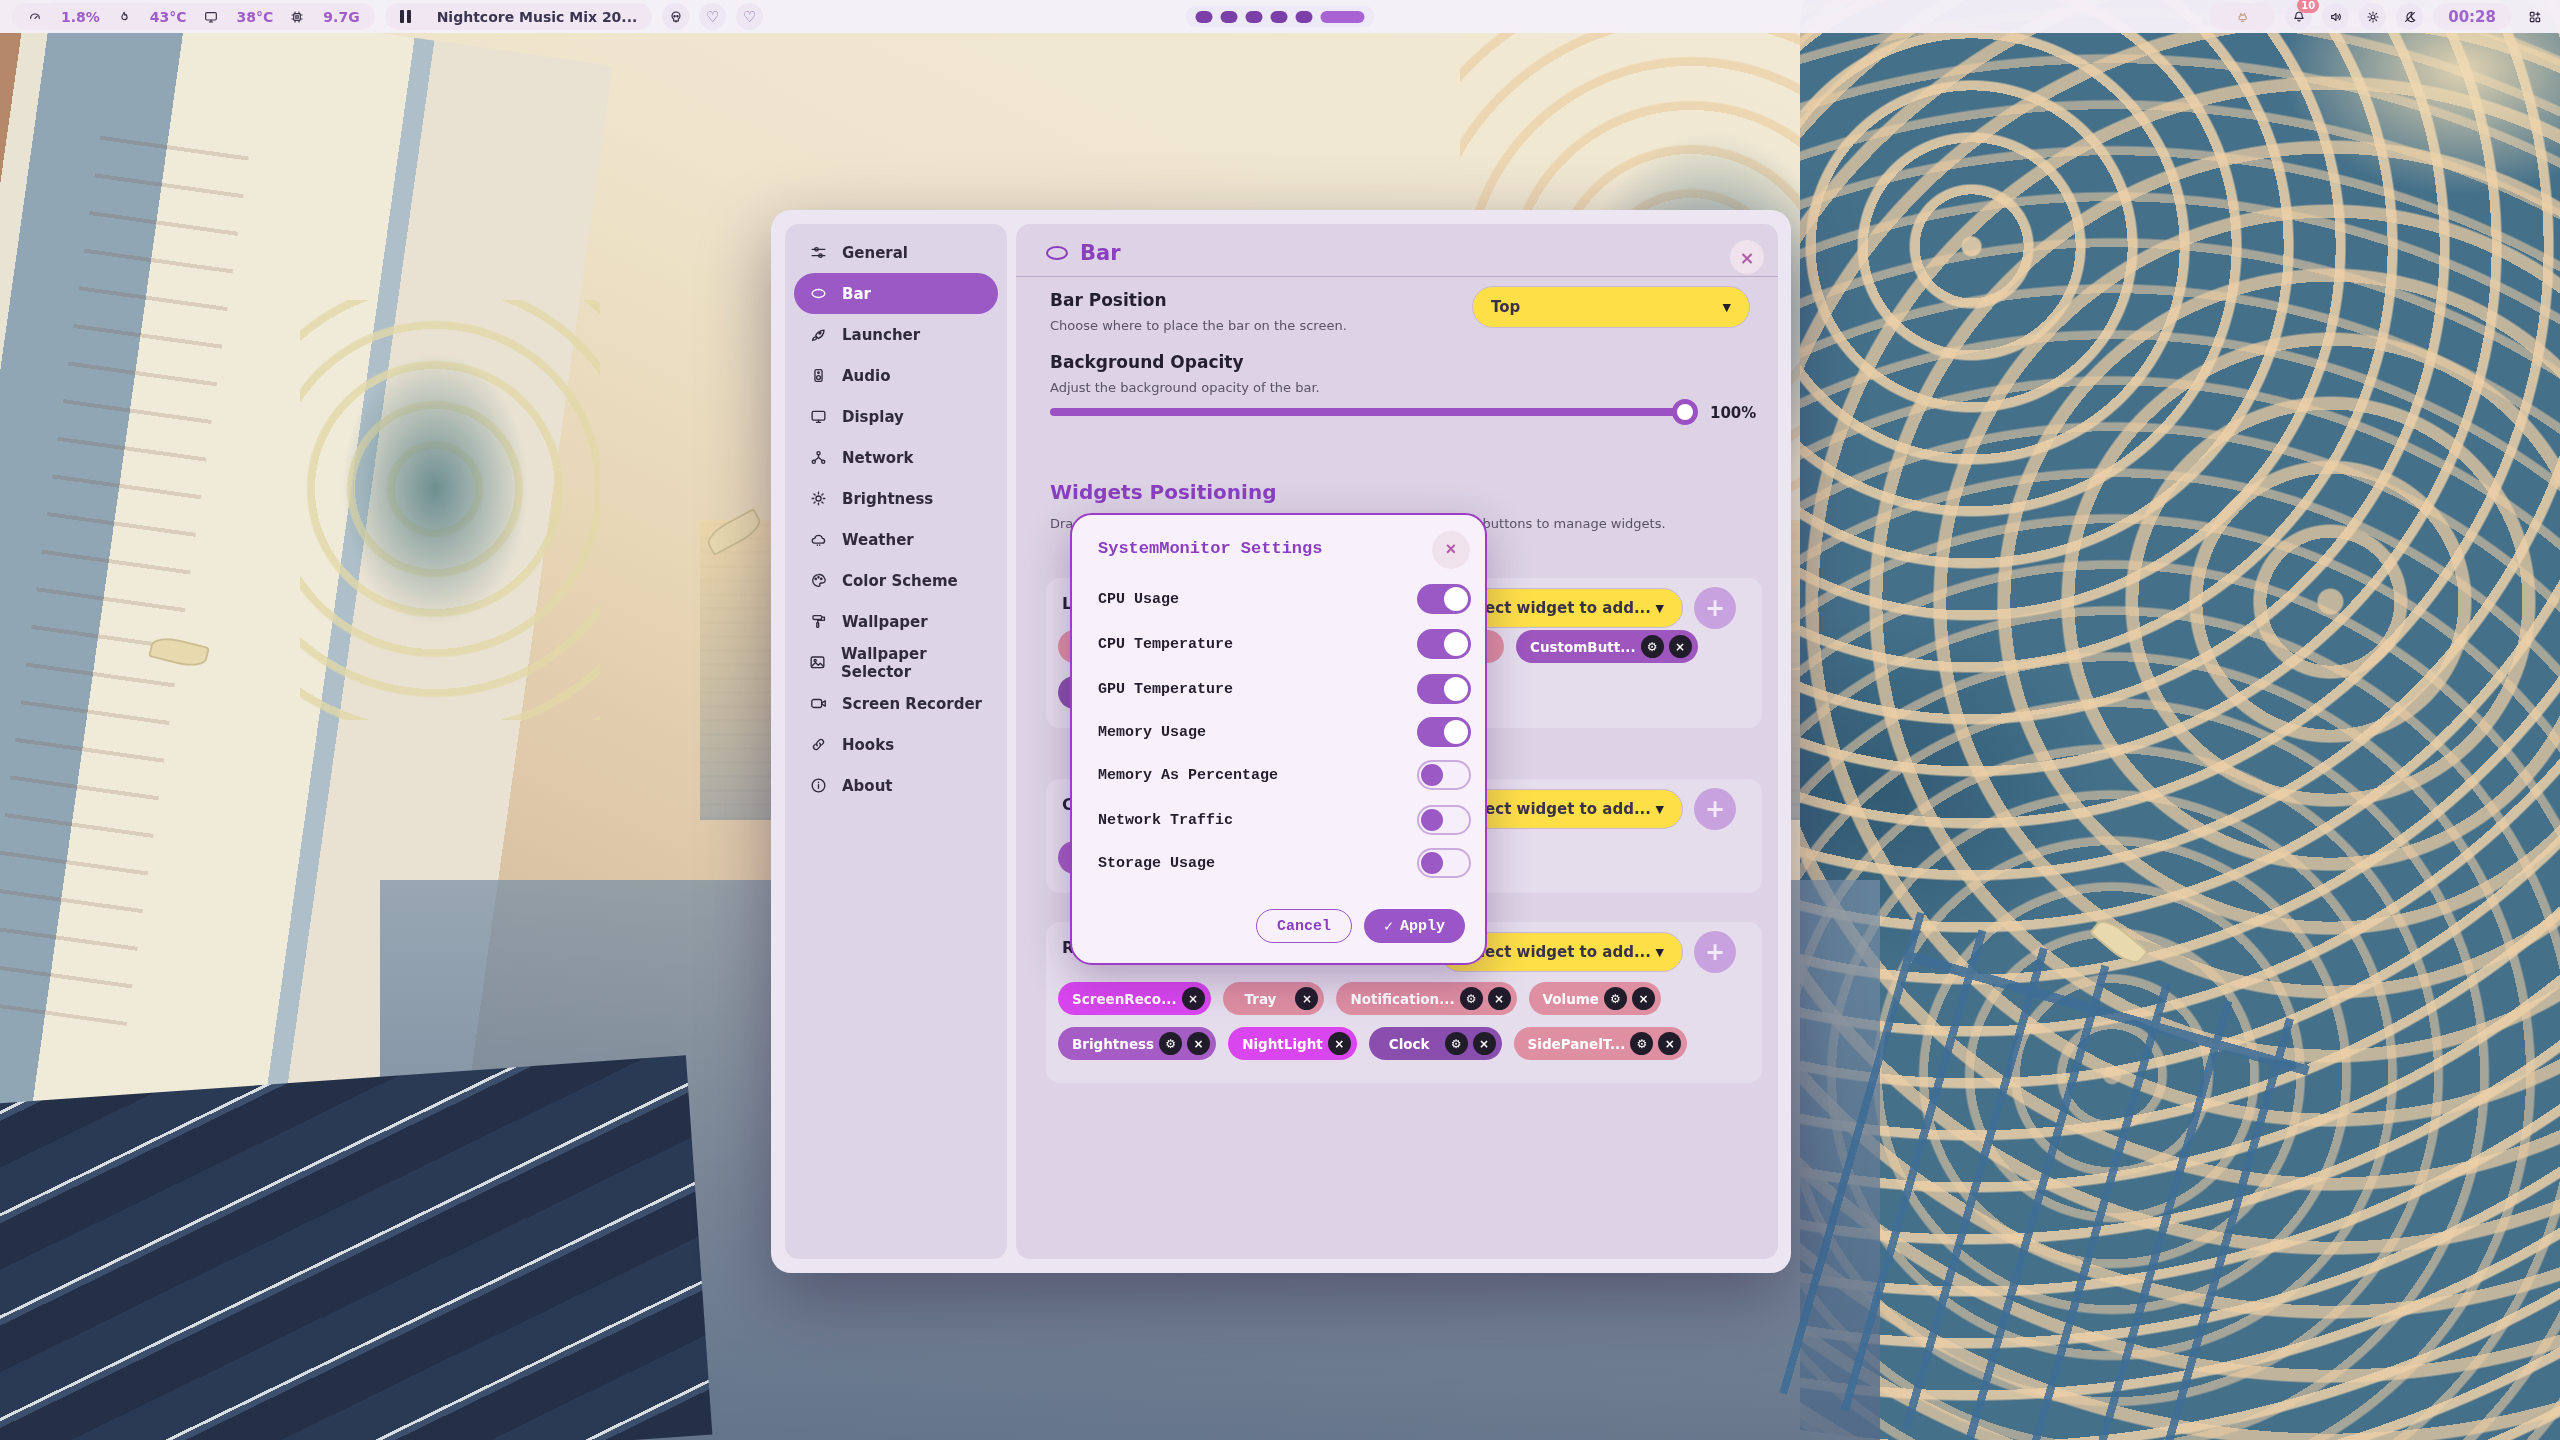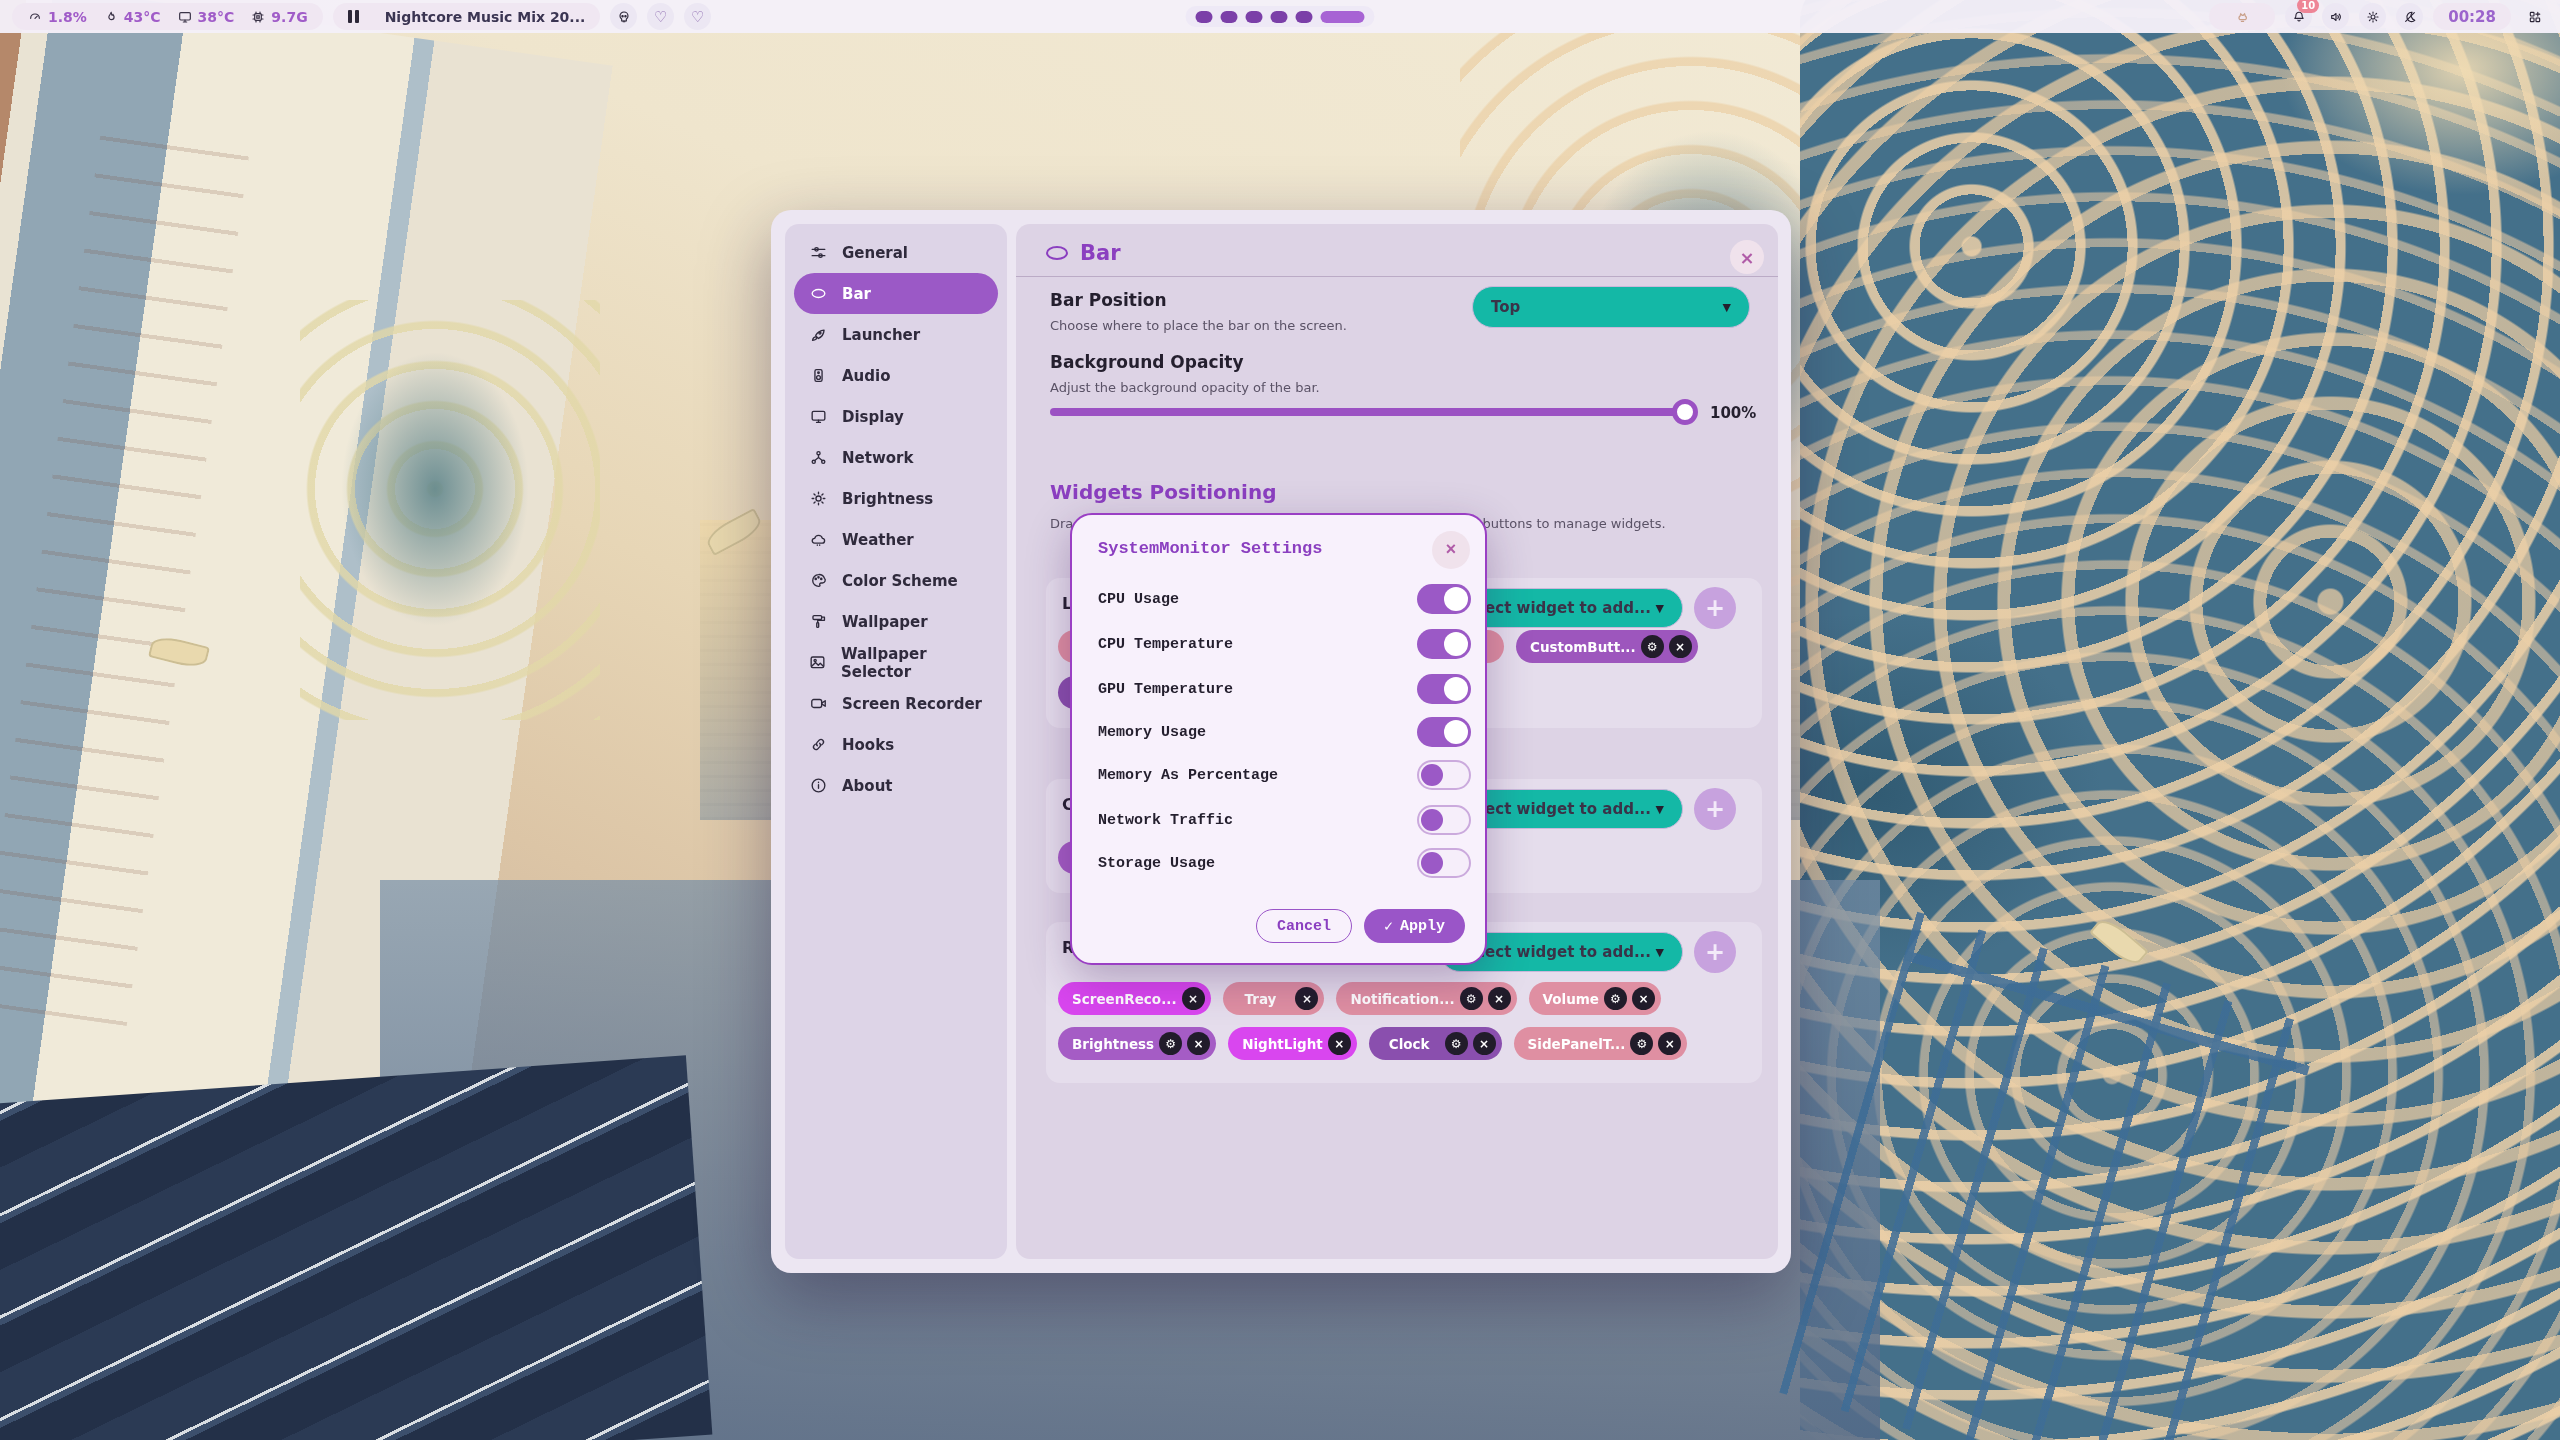--- a/index.html
+++ b/index.html
@@ -37,21 +37,21 @@
     background:repeating-linear-gradient(-22deg,#233048 0 42px,#3c4f6c 42px 48px,#d8dde2 48px 51px,#2b3a54 51px 92px); }
   .wp-rail { left:1840px; top:960px; width:420px; height:500px; transform:rotate(16deg); opacity:.9;
     background:repeating-linear-gradient(90deg, rgba(62,109,151,.95) 0 8px, transparent 8px 64px),
                linear-gradient(180deg, transparent 40px, rgba(62,109,151,.95) 40px 50px, transparent 50px); }
   .wp-leaf { width:58px; height:24px; border-radius:50% 4px 50% 4px; background:#e9d9ae; box-shadow:inset 0 0 0 2px rgba(120,110,70,.25); }
 
   
   #topbar { left:0; top:0; width:2560px; height:33px; background:rgba(244,240,248,.97); z-index:5; }
   .tb-group { position:absolute; top:3px; height:27px; display:flex; align-items:center; gap:10px; }
   .pill { height:27px; border-radius:14px; background:#f0e7f2; display:flex; align-items:center; padding:0 15px; }
-  .stat { display:flex; align-items:center; gap:5px; color:#a05cc8; font-weight:700; font-size:14px; }
+  .stat { display:flex; align-items:center; gap:18px; color:#a05cc8; font-weight:700; font-size:14px; }
   .stat svg { width:16px; height:16px; stroke:#3a3347; stroke-width:1.8; fill:none; stroke-linecap:round; }
   .tb-circle { width:27px; height:27px; border-radius:50%; background:#ece7f3; display:flex; align-items:center; justify-content:center; color:#8d6bb0; font-size:15px; }
   .tb-circle svg { width:16px; height:16px; stroke:#2c2638; stroke-width:1.7; fill:none; stroke-linecap:round; stroke-linejoin:round; }
   .media-title { color:#3b3552; font-weight:700; font-size:14px; margin-left:26px; }
   .pausebars { display:flex; gap:3px; }
   .pausebars i { width:4px; height:13px; background:#2c2638; border-radius:1px; }
   #workspaces { left:50%; transform:translateX(-50%); top:6px; height:21px; background:#eee9f6; border-radius:11px; display:flex; align-items:center; gap:8px; padding:0 10px; position:absolute; }
   .ws-dot { width:17px; height:12px; border-radius:6px; background:#7b3fa8; }
   .ws-active { width:44px; height:12px; border-radius:6px; background:#a763d4; }
   .badge { position:absolute; top:-5px; right:-7px; min-width:20px; height:15px; border-radius:8px; background:#ee8596; color:#fff; font-size:10px; font-weight:700; display:flex; align-items:center; justify-content:center; padding:0 4px; }
@@ -66,21 +66,21 @@
   .sbic svg { width:19px; height:19px; stroke:#2f2a3c; stroke-width:1.7; fill:none; stroke-linecap:round; stroke-linejoin:round; }
   .sbitem.active .sbic svg { stroke:#fff; }
 
   #main { left:245px; top:14px; width:762px; height:1035px; background:#ddd3e5; border-radius:14px; }
   .mh-title { left:30px; top:17px; display:flex; align-items:center; gap:12px; color:#8b3fc0; font-weight:700; font-size:21px; }
   .oval { width:22px; height:14px; border:2.5px solid #8b3fc0; border-radius:50%; }
   .close-btn { width:34px; height:34px; border-radius:50%; background:#f0e2ec; color:#b05ca8; font-size:18px; font-weight:700; display:flex; align-items:center; justify-content:center; }
   .divider { left:0; top:52px; width:762px; height:1px; background:rgba(100,70,120,.28); }
   .lbl { color:#241f2e; font-weight:700; font-size:17px; }
   .desc { color:#5a5266; font-size:13px; font-weight:500; }
-  .dropdown { height:42px; background:#14b8a6; border:1px solid #c9b8da; border-radius:21px; display:flex; align-items:center; justify-content:space-between; padding:0 18px; color:#3a3348; font-weight:700; font-size:15px; }
+  .dropdown { height:42px; background:#fde047; border:1px solid #c9b8da; border-radius:21px; display:flex; align-items:center; justify-content:space-between; padding:0 18px; color:#3a3348; font-weight:700; font-size:15px; }
   .caret { font-size:11px; color:#241f2e; }
   .slider-track { height:8px; border-radius:4px; background:#9b51c3; }
   .slider-thumb { width:26px; height:26px; border-radius:50%; background:#fff; border:5px solid #9b51c3; }
   .purple-h { color:#8b3fc0; font-weight:700; font-size:20px; }
   .section { left:30px; width:716px; background:#e5ddec; border-radius:14px; }
   .sec-label { left:16px; top:16px; font-size:16px; color:#241f2e; font-weight:700; position:absolute; }
   .sec-drop { position:absolute; left:394px; top:10px; width:243px; height:40px; }
   .plus-btn { position:absolute; left:648px; top:9px; width:42px; height:42px; border-radius:50%; background:#c7a2de; color:#f3eaf9; font-size:24px; font-weight:700; display:flex; align-items:center; justify-content:center; }
   .chips { position:absolute; left:12px; display:flex; gap:12px; }
   .chip { height:33px; border-radius:17px; display:flex; align-items:center; gap:5px; padding:0 6px 0 14px; color:#fff; font-weight:700; font-size:13.5px; }

